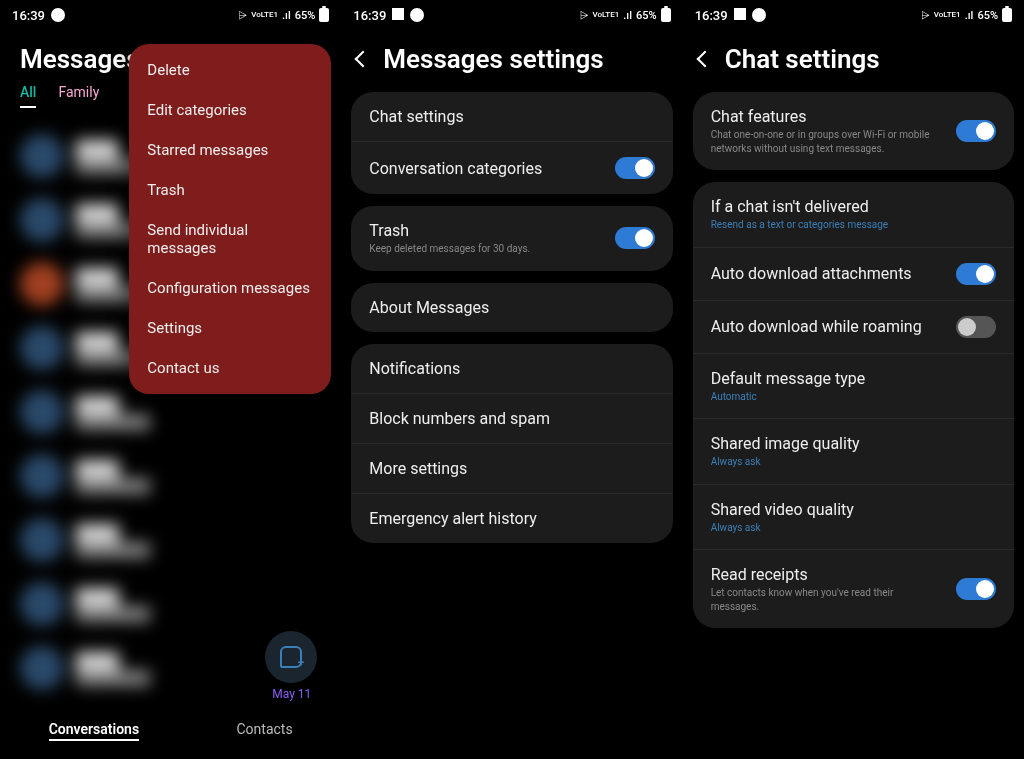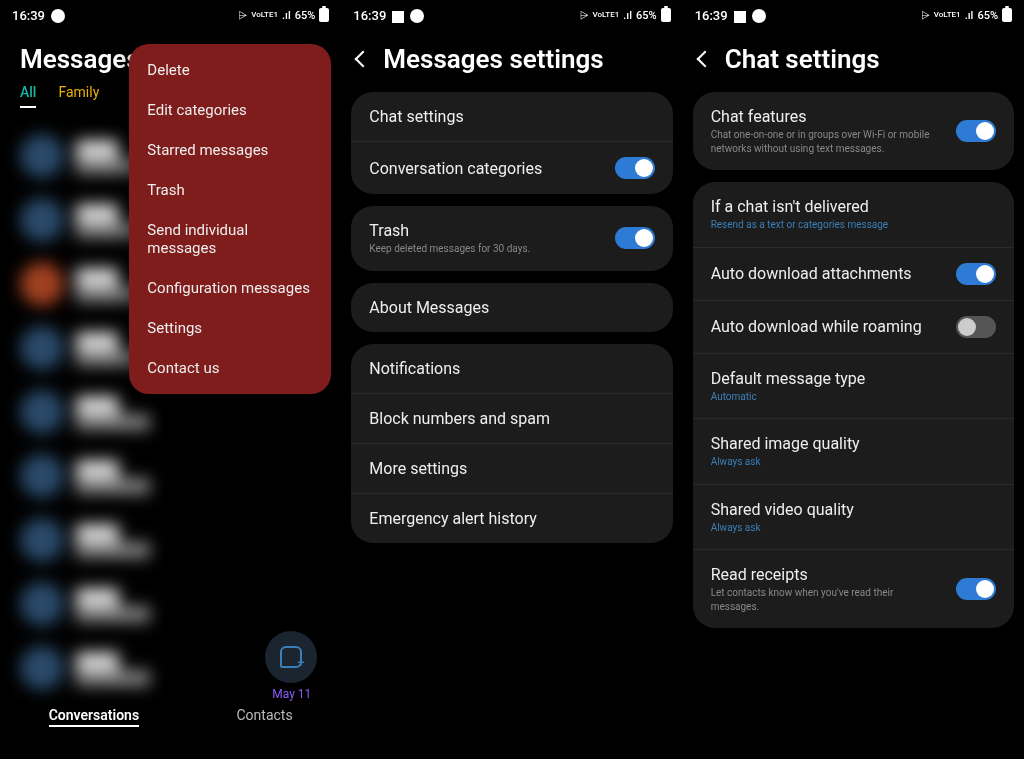--- a/index.html
+++ b/index.html
@@ -22,21 +22,21 @@
   }
   .status-bar {
     height: 30px;
     display: flex;
     justify-content: space-between;
     align-items: center;
     padding: 0 12px;
     font-size: 13px;
     font-weight: 500;
   }
-  .status-left { display: flex; align-items: flex-end; gap: 6px; }
+  .status-left { display: flex; align-items: flex-start; gap: 6px; }
   .status-right { display: flex; align-items: center; gap: 4px; font-size: 11px; }
   .circle-icon {
     width: 14px; height: 14px;
     background: #fff;
     border-radius: 50%;
     display: inline-block;
   }
   .sq-icon {
     width: 12px; height: 12px;
     background: #fff;
@@ -62,21 +62,21 @@
     font-size: 26px;
     font-weight: 600;
     padding: 14px 20px 10px;
   }
   .tabs {
     display: flex;
     gap: 22px;
     padding: 0 20px 8px;
     font-size: 14px;
   }
-  .tab { color: #eab308; padding-bottom: 6px; }
+  .tab { color: #f9a8d4; padding-bottom: 6px; }
   .tab.active {
     color: #14b8a6;
     border-bottom: 2px solid #fff;
     font-weight: 500;
   }
   .conv-list {
     filter: blur(8px);
     padding: 8px 0;
   }
   .conv-item {
@@ -124,21 +124,21 @@
     right: 30px;
     bottom: 58px;
     font-size: 12px;
     color: #8b5cf6;
   }
   .bottom-tabs {
     position: absolute;
     bottom: 0;
     width: 100%;
     display: flex;
-    padding: 14px 0 32px;
+    padding: 14px 0 18px;
     justify-content: space-around;
     font-size: 14px;
   }
   .bottom-tab { color: #bbb; }
   .bottom-tab.active {
     color: #fff;
     font-weight: 600;
     border-bottom: 2px solid #fff;
     padding-bottom: 2px;
   }

